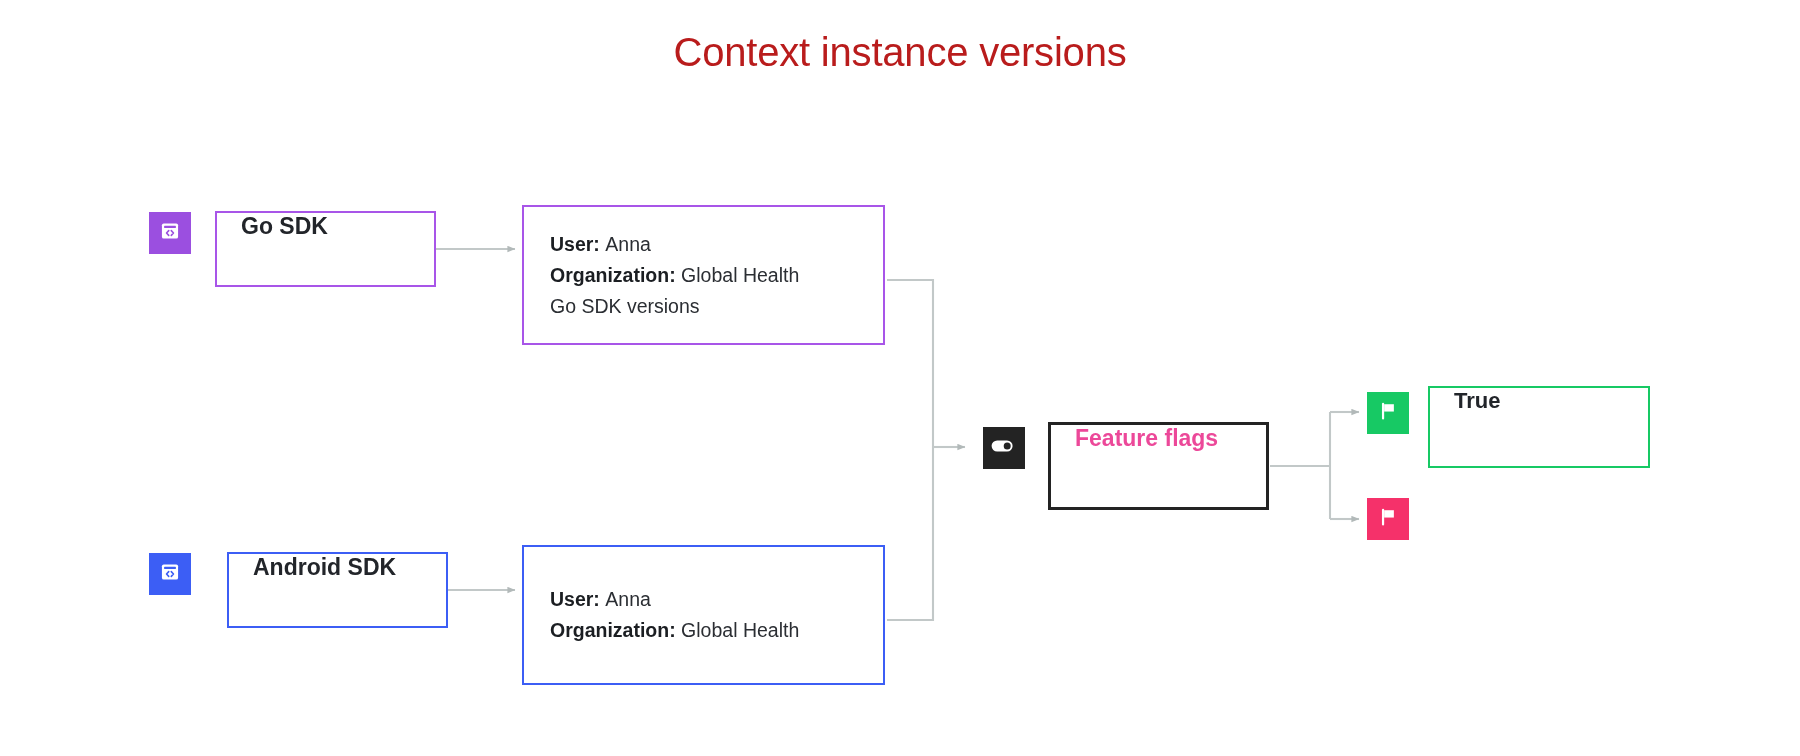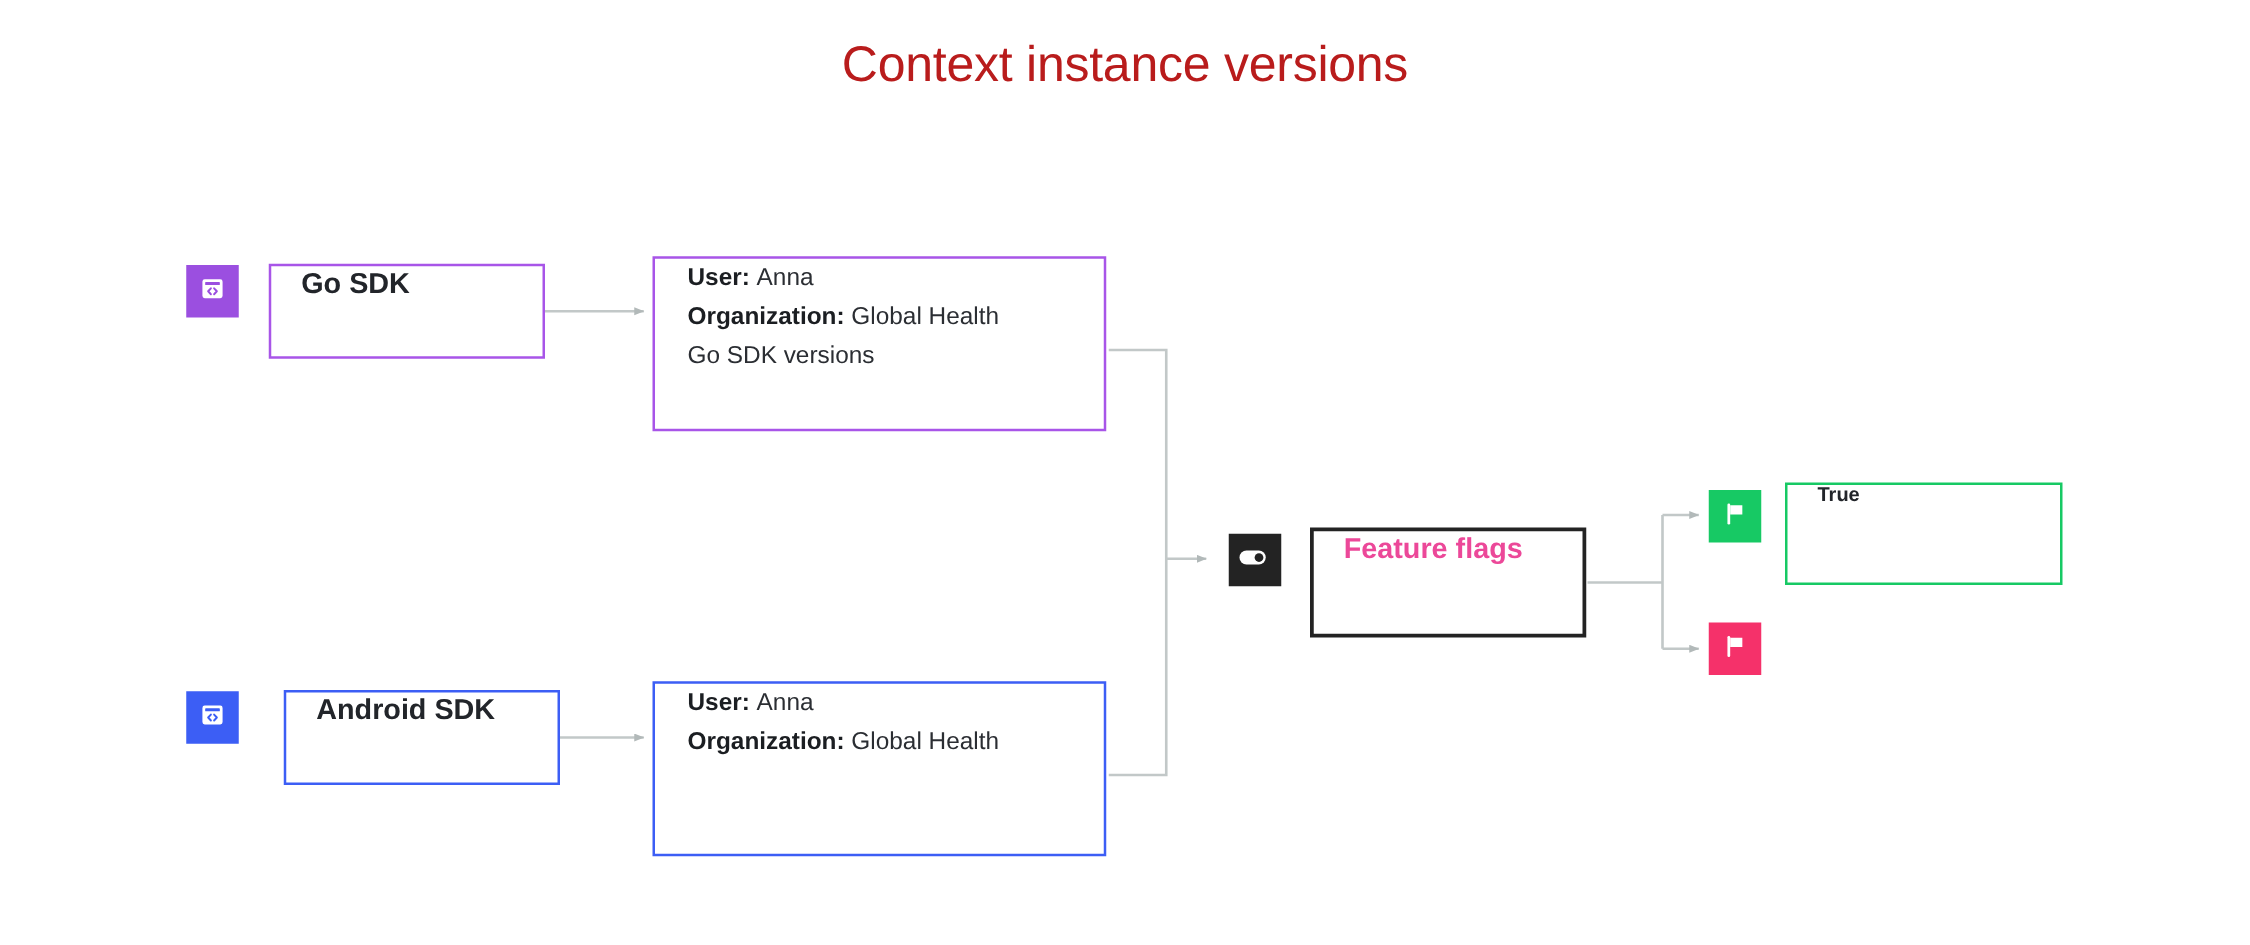--- a/index.html
+++ b/index.html
@@ -36,34 +36,35 @@
     padding: 0 24px;
   }
   .node.sdk {
     font-size: 23px;
     font-weight: 700;
     color: #22252a;
   }
   .node.ctx {
     align-items: flex-start;
     flex-direction: column;
+    justify-content: center;
     padding: 0 26px;
     font-size: 19.5px;
     line-height: 31px;
     color: #2b2e33;
     font-weight: 400;
   }
   .node.ctx b { font-weight: 700; color: #1b1e22; }
   .node.flags {
     font-size: 23px;
     font-weight: 700;
     color: #ec4899;
   }
   .node.result {
-    font-size: 16px;
+    font-size: 22px;
     font-weight: 700;
     color: #22252a;
   }
 
   
   .icon-tile {
     position: absolute;
     display: flex;
     align-items: center;
     justify-content: center;

